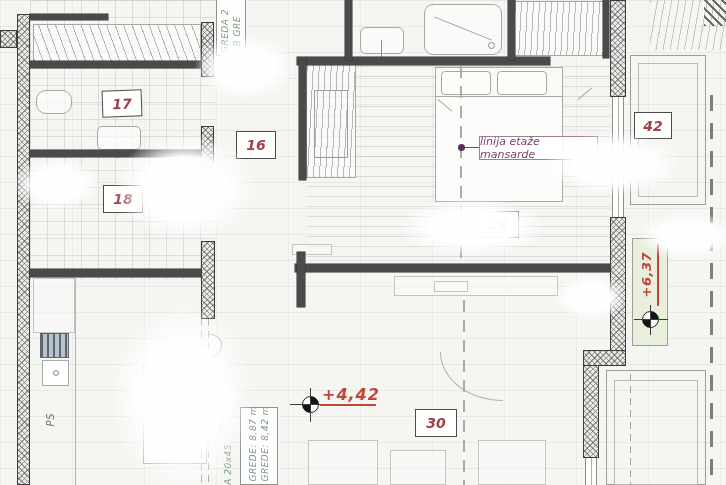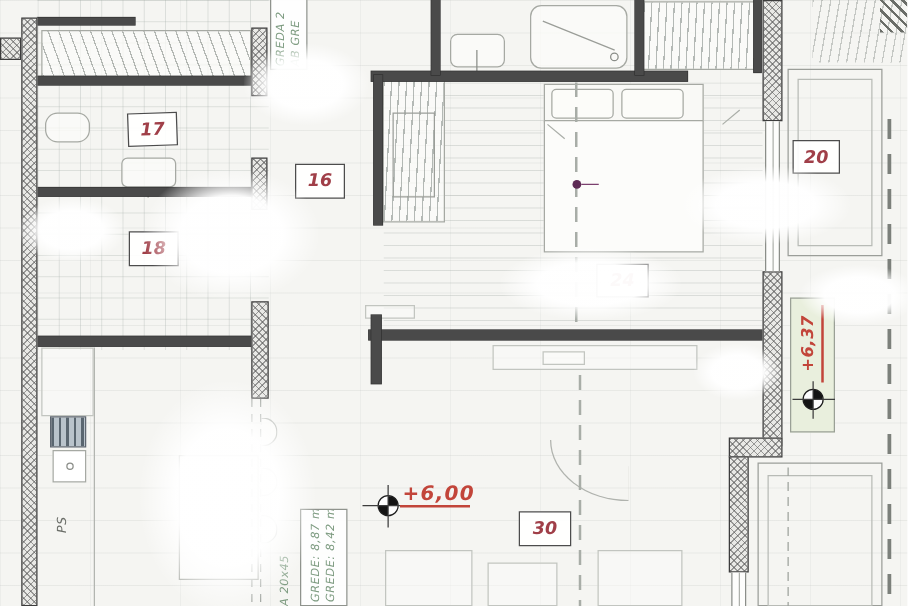--- a/index.html
+++ b/index.html
@@ -154,25 +154,28 @@
     <span class="vtext" style="color:#c2453a;font-weight:bold;font-size:13px;">+6,37</span>
   </div>
   <div class="hairline-v" style="left:657px;top:244px;height:62px;background:#c2453a;width:1.5px;"></div>
   <div class="marker" style="left:642px;top:311px;"></div>
   <div class="hairline-h" style="left:634px;top:319px;width:34px;"></div>
   <div class="hairline-v" style="left:650px;top:305px;height:30px;"></div>
 
   <div class="marker" style="left:302px;top:396px;"></div>
   <div class="hairline-h" style="left:290px;top:404px;width:42px;"></div>
   <div class="hairline-v" style="left:310px;top:388px;height:34px;"></div>
-  <span class="levtext" style="left:322px;top:385px;">+6,00</span>
+  <span class="levtext" style="left:322px;top:385px;">+4,42</span>
   <div class="abs" style="left:320px;top:404px;width:56px;height:1.5px;background:#c2453a;"></div>
 
   <div class="abs" style="left:458px;top:144px;width:7px;height:7px;background:#5e2b55;border-radius:50%;"></div>
   <div class="abs" style="left:465px;top:147px;width:14px;height:1px;background:#7b3f6e;"></div>
+  <div class="mansbox" style="left:479px;top:136px;width:119px;height:24px;">
+    <span>linija etaže mansarde</span>
+  </div>
 
   <div class="greenbox" style="left:216px;top:-6px;width:30px;height:62px;">
     <span class="vtext">GREDA 2</span>
     <span class="vtext">AB GRE</span>
   </div>
   <div class="abs" style="left:219px;top:420px;width:18px;height:65px;display:flex;align-items:flex-end;justify-content:center;">
     <span class="vtext">A 20x45</span>
   </div>
   <div class="greenbox" style="left:240px;top:407px;width:38px;height:78px;">
     <span class="vtext">GREDE: 8,87 m</span>
@@ -185,21 +188,21 @@
   <div class="roombox" style="left:236px;top:131px;width:40px;height:28px;">
     <span>16</span>
   </div>
   <div class="roombox" style="left:103px;top:185px;width:40px;height:28px;">
     <span>18</span>
   </div>
   <div class="roombox" style="left:477px;top:211px;width:42px;height:27px;">
     <span>24</span>
   </div>
   <div class="roombox" style="left:634px;top:112px;width:38px;height:27px;">
-    <span>20</span>
+    <span>42</span>
   </div>
   <div class="roombox" style="left:415px;top:409px;width:42px;height:28px;">
     <span>30</span>
   </div>
 
   <div class="glare" style="left:115px;top:135px;width:140px;height:105px;"></div>
   <div class="glare" style="left:545px;top:133px;width:135px;height:62px;"></div>
   <div class="glare" style="left:400px;top:198px;width:145px;height:58px;"></div>
   <div class="glare" style="left:15px;top:158px;width:85px;height:52px;"></div>
   <div class="glare" style="left:112px;top:305px;width:140px;height:185px;"></div>

